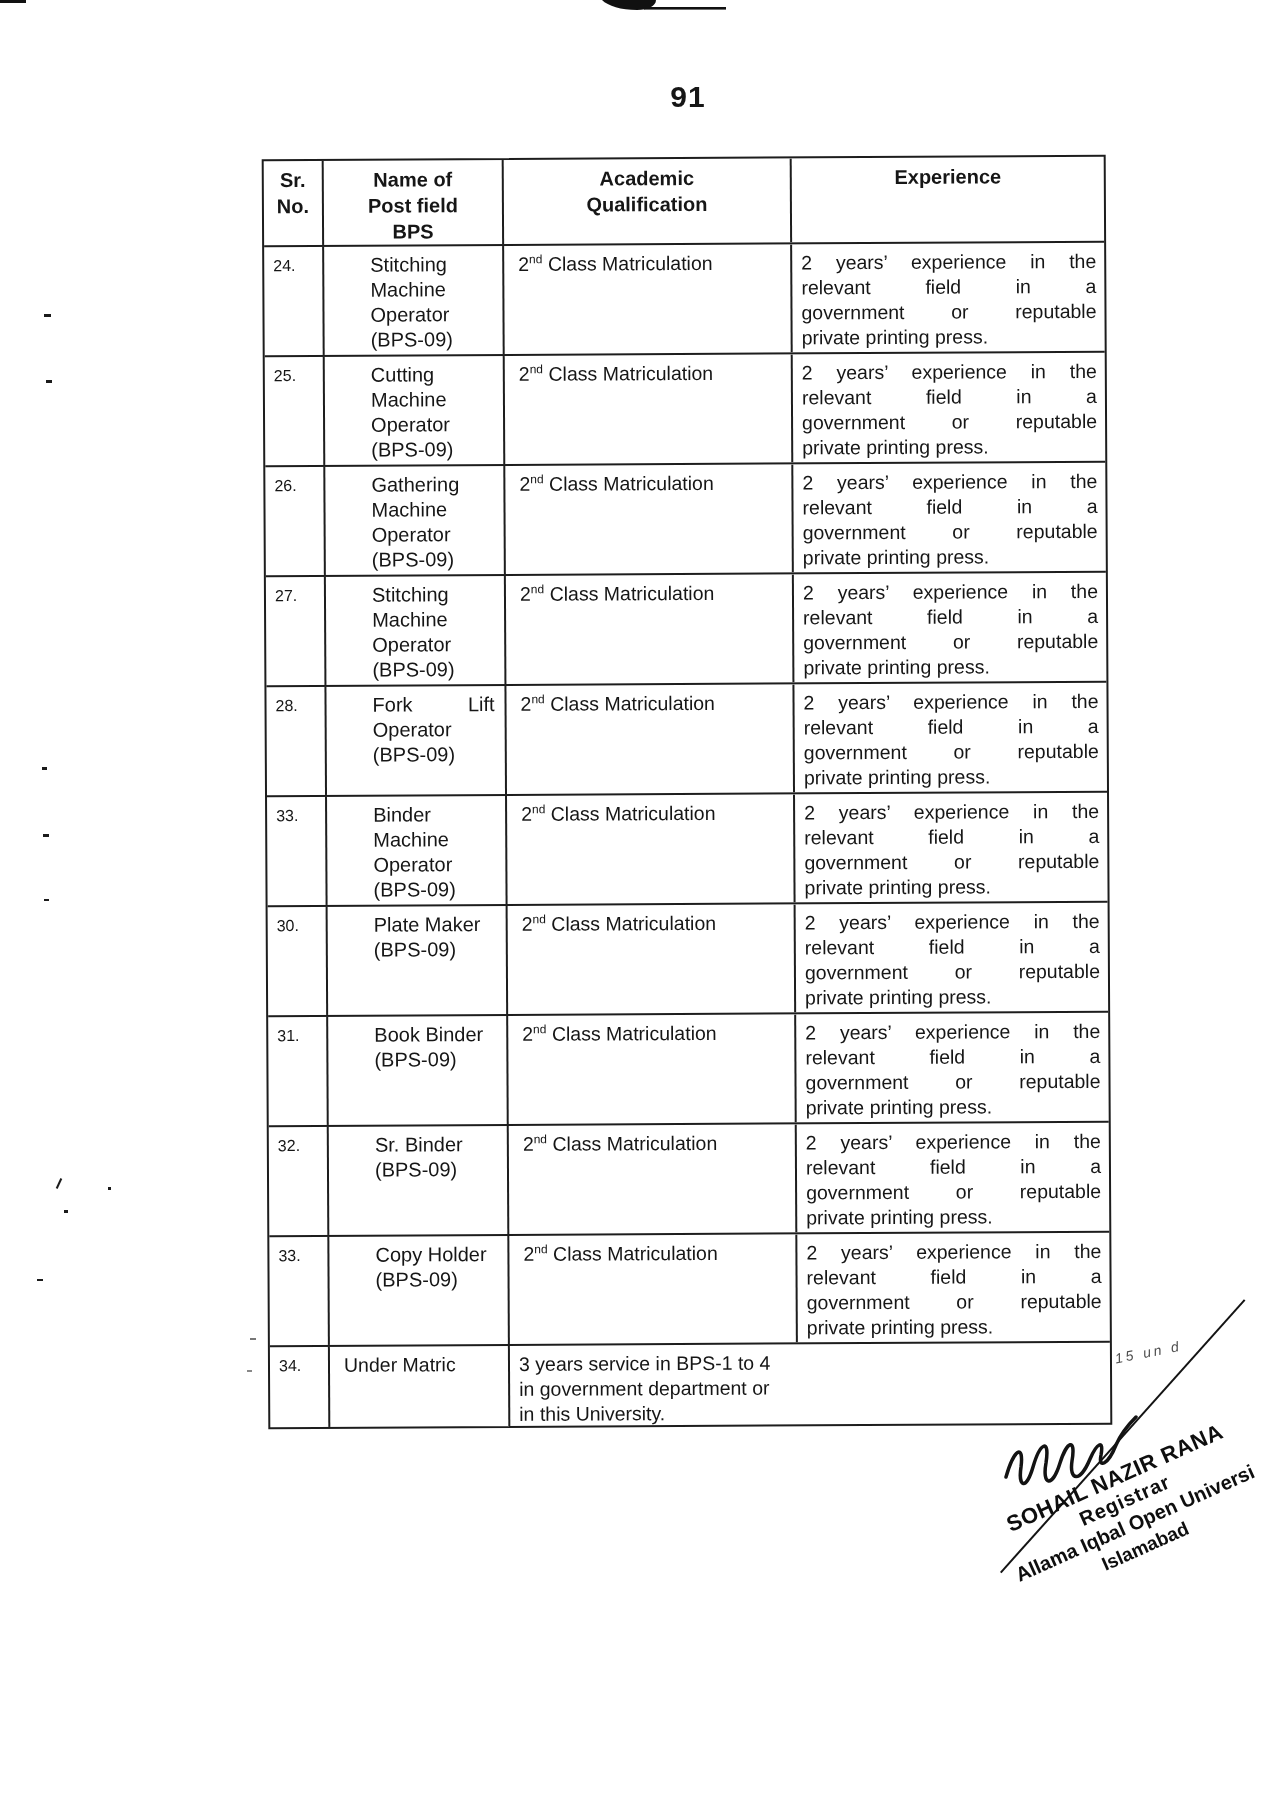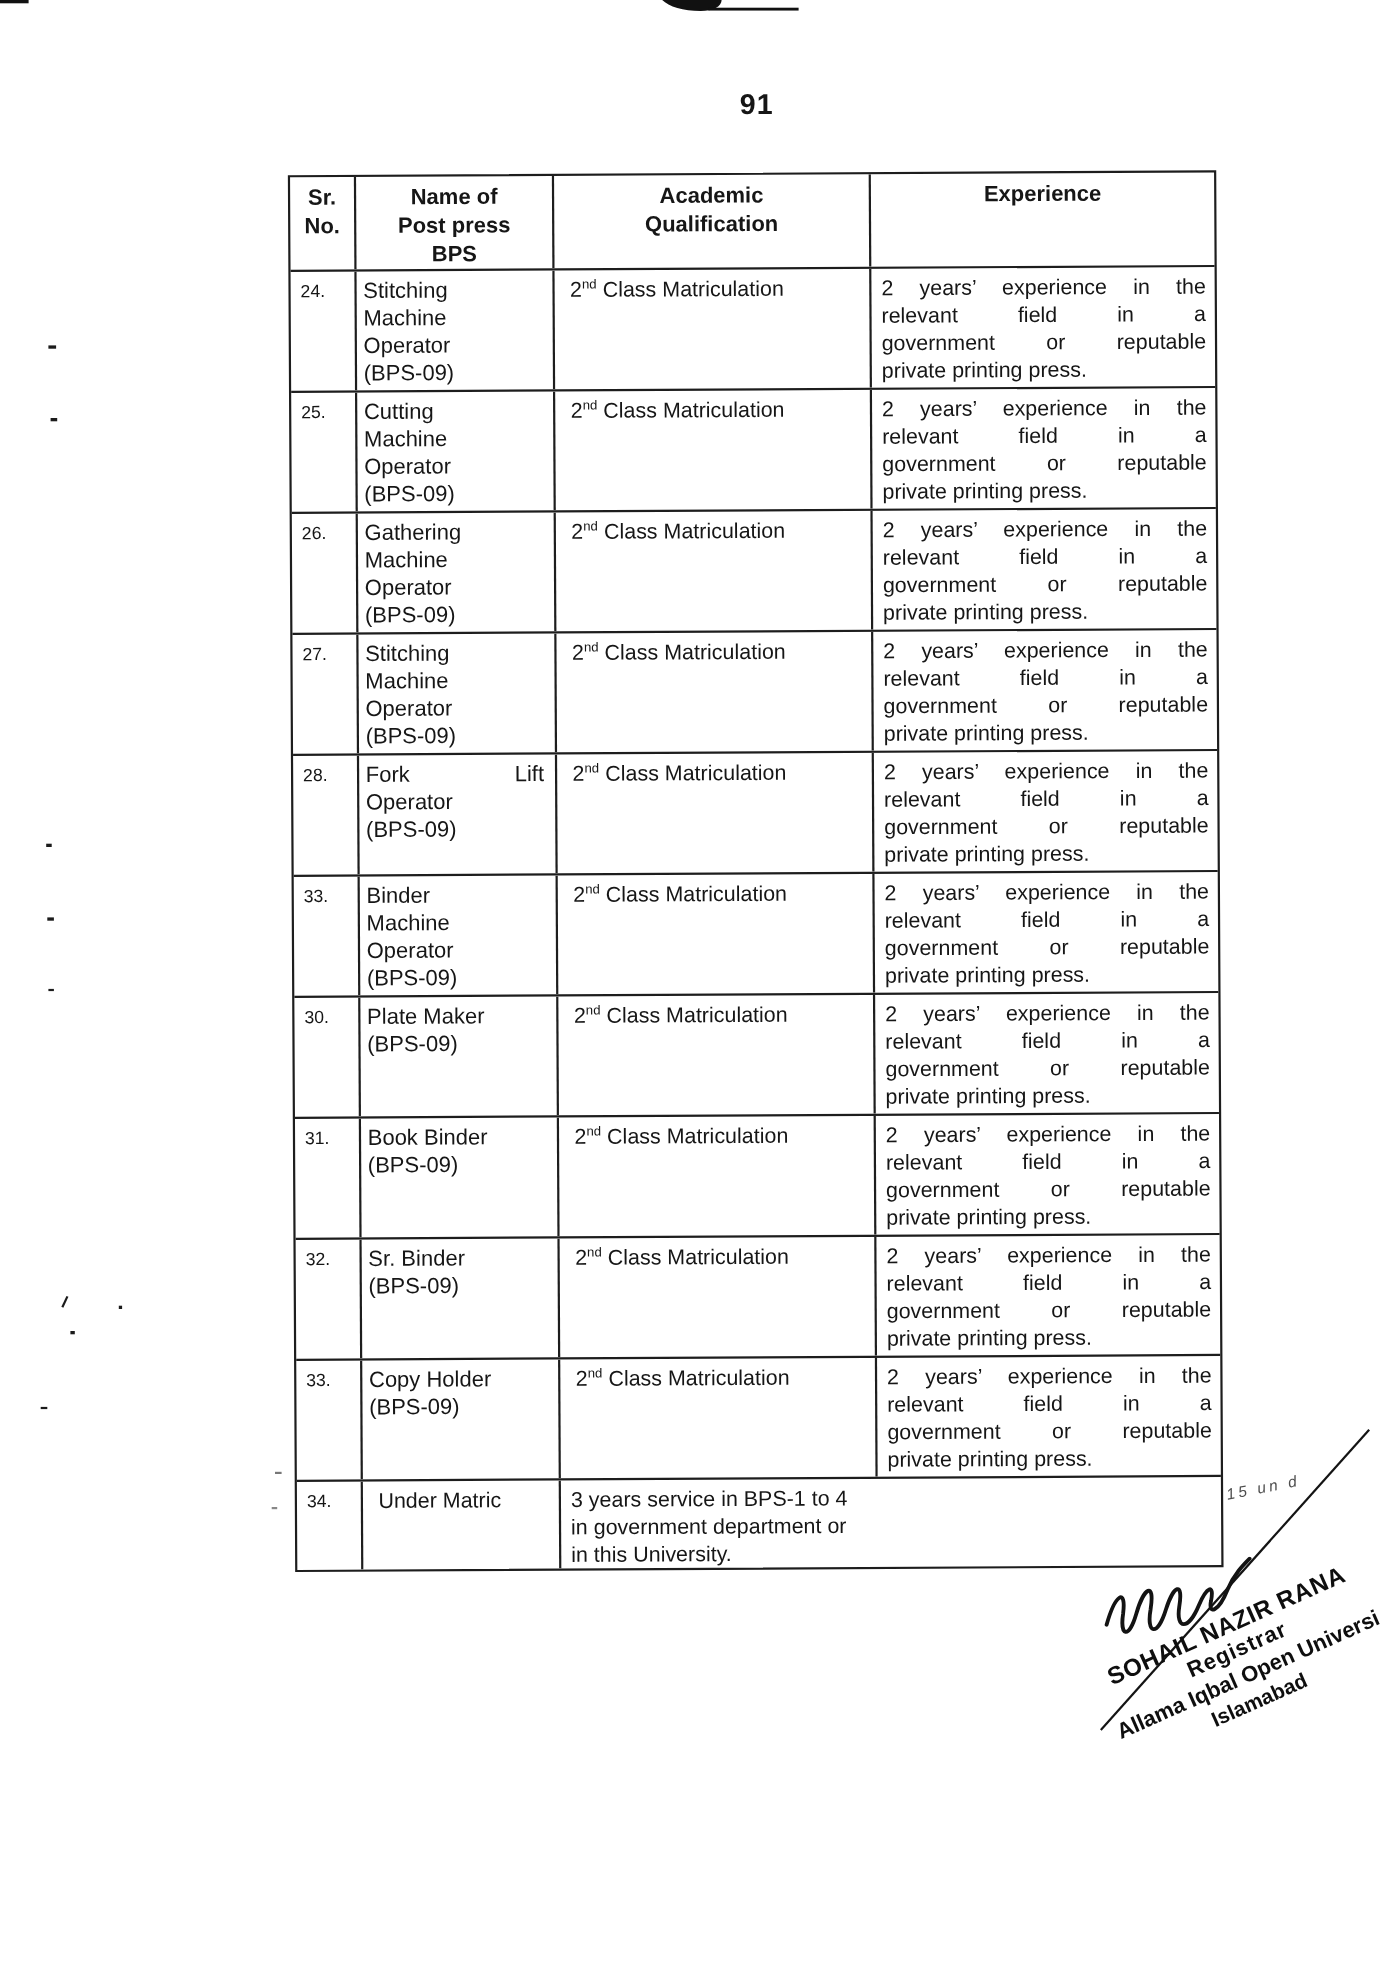--- a/index.html
+++ b/index.html
@@ -13,21 +13,21 @@
     background: #ffffff;
     overflow: hidden;
     font-family: "Liberation Sans", sans-serif;
     color: #161616;
   }
 
   .page-number {
     position: absolute;
     left: 650px; top: 80px; width: 76px;
     text-align: center;
-    font-size: 26px; font-weight: bold; letter-spacing: 1px;
+    font-size: 30px; font-weight: bold; letter-spacing: 1px;
   }
 
   
   .doc-table {
     position: absolute;
     left: 265px; top: 157px; width: 844px;
     border: 2px solid #1d1d1d;
     transform: rotate(-0.3deg);
     background: #fff;
   }
@@ -46,21 +46,21 @@
     font-size: 19.5px;
     line-height: 25px;
     overflow: hidden;
   }
   .cell:last-child { border-right: none; }
   .hcell {
     font-weight: bold; text-align: center;
     font-size: 20px; line-height: 26px; padding-top: 6px;
   }
   .sr   { padding-left: 9px;  font-size: 16px; }
-  .post { padding-right: 10px; font-size: 20px; }
+  .post { padding-right: 10px; font-size: 20px; margin-left: 40px; }
   .qual { padding-left: 14px; }
   .qual sup { font-size: 12px; line-height: 0; }
   .exp  { padding: 6px 8px 0 9px; }
   .jl   { text-align: justify; text-align-last: justify; }
 
   
   .spk { position: absolute; background: #1b1b1b; }
   .top-left-mark { position: absolute; left: 0; top: 0; width: 26px; height: 3px; background: #111; }
   .top-swoosh { position: absolute; left: 598px; top: 0; }
   .pen-tick {
@@ -126,21 +126,21 @@
   <div class="page-number">91</div>
 
   <div class="doc-table">
       <div class="trow thead">
         <div class="cell hcell">
           <div>Sr.</div>
           <div>No.</div>
         </div>
         <div class="cell hcell">
           <div>Name of</div>
-          <div>Post press</div>
+          <div>Post field</div>
           <div>BPS</div>
         </div>
         <div class="cell hcell">
           <div>Academic</div>
           <div>Qualification</div>
         </div>
         <div class="cell hcell">
           <div>Experience</div>
         </div>
       </div>

